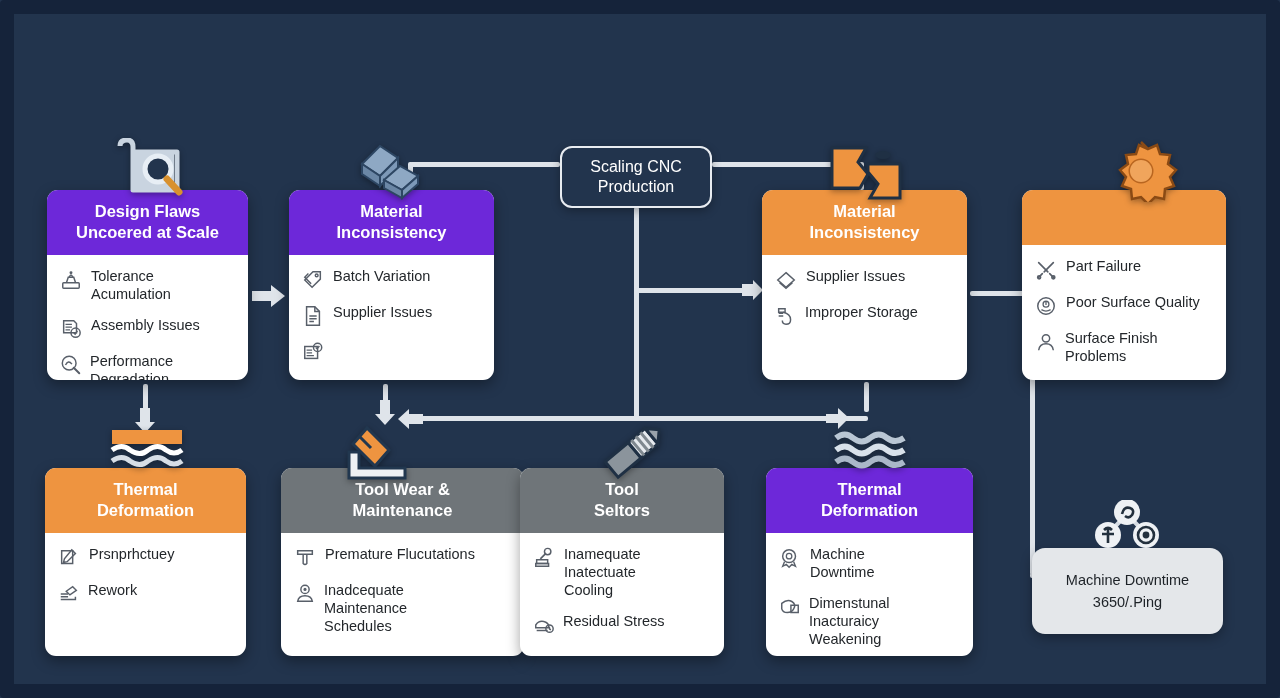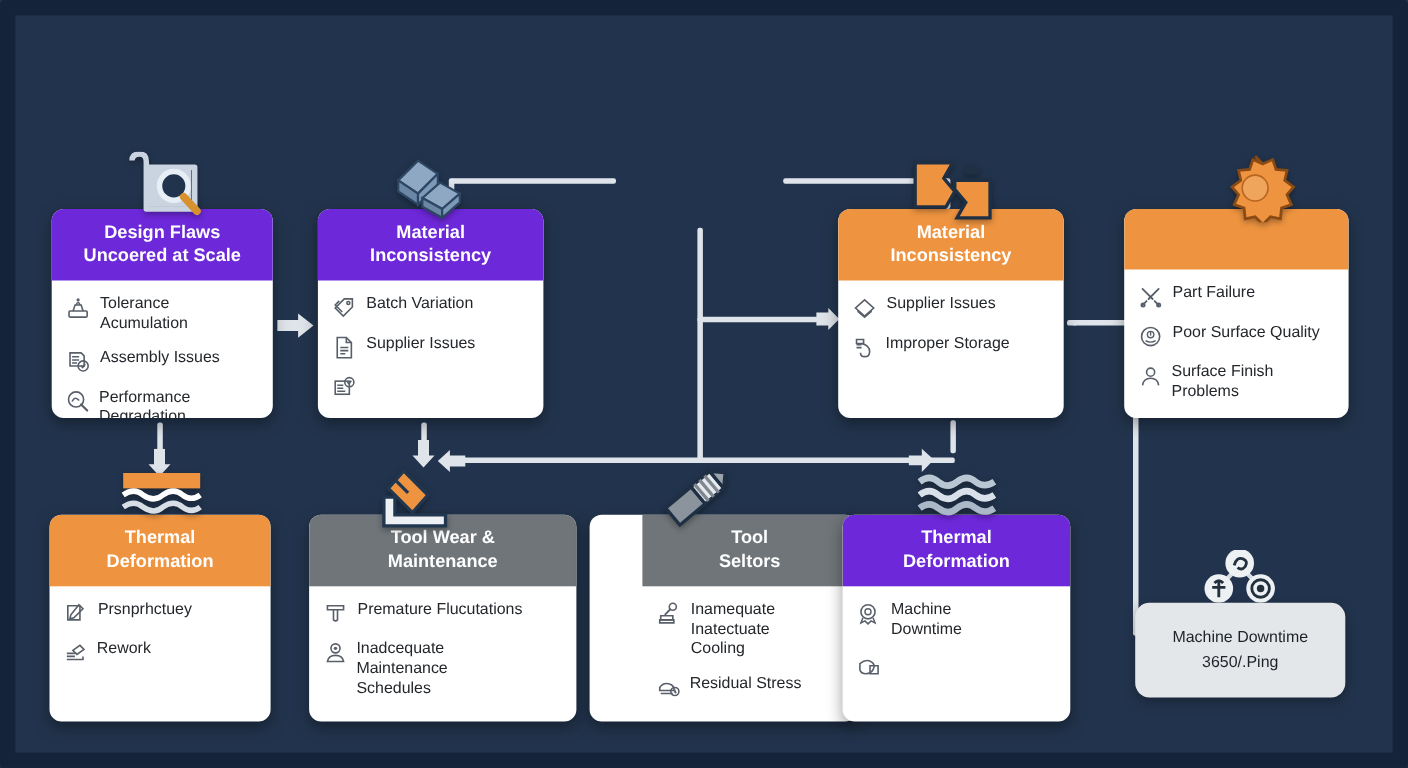--- a/index.html
+++ b/index.html
@@ -267,20 +267,24 @@
       <circle cx="22" cy="35" r="13" fill="#eef1f4"></circle>
       <circle cx="60" cy="35" r="13" fill="#eef1f4"></circle>
       <path d="M36 14 q2 -8 8 -6 q5 2 2 7 q-3 4 -7 1" fill="none" stroke="#23303d" stroke-width="2.6"></path>
       <path d="M22 28 L22 43 M16 34 L28 34" stroke="#23303d" stroke-width="2.6"></path>
       <path d="M18 30 q4 -4 8 0" fill="none" stroke="#23303d" stroke-width="2.6"></path>
       <circle cx="60" cy="35" r="8" fill="none" stroke="#23303d" stroke-width="2.6"></circle>
       <circle cx="60" cy="35" r="3.4" fill="#23303d"></circle>
     </svg>
   </div>
 
+  <div class="hub" style="left:560px; top:146px; width:152px; height:62px;">
+    <span style="white-space:pre-line;">Scaling CNC
+Production</span>
+  </div>
 
   <div class="card" style="left:47px; top:190px; width:201px; height:190px;">
     <div class="card-head head-blue">
       <span style="white-space:pre-line;">Design Flaws
 Uncoered at Scale</span>
     </div>
     <div class="card-body">
       <div class="item">
         <span class="ico">
           <svg width="22" height="22" viewBox="0 0 24 24">
@@ -478,21 +482,21 @@
               <path d="M4 20 q1 -6 8 -6 q7 0 8 6 z" fill="none" stroke="#3c4450" stroke-width="1.6"></path>
             </svg>
         </span>
         <span class="txt">Inadcequate
 Maintenance
 Schedules</span>
       </div>
     </div>
   </div>
 
-  <div class="card" style="left:536px; top:468px; width:243px; height:188px;padding-left:48px;">
+  <div class="card" style="left:520px; top:468px; width:204px; height:188px;">
     <div class="card-head head-gray">
       <span style="white-space:pre-line;">Tool
 Seltors</span>
     </div>
     <div class="card-body">
       <div class="item">
         <span class="ico">
           <svg width="22" height="22" viewBox="0 0 24 24">
               <circle cx="16" cy="5" r="3.5" fill="none" stroke="#3c4450" stroke-width="1.6"></circle>
               <path d="M14 7 L8 13" stroke="#3c4450" stroke-width="1.8"></path>
@@ -535,20 +539,23 @@
         <span class="txt">Machine
 Downtime</span>
       </div>
       <div class="item">
         <span class="ico">
           <svg width="22" height="22" viewBox="0 0 24 24">
               <path d="M3 8 q6 -5 11 -2 q5 3 2 8 q-2 4 -7 4 q-5 0 -6 -4 z" fill="none" stroke="#3c4450" stroke-width="1.6"></path>
               <path d="M13 10 h8 v8 h-8 z" fill="none" stroke="#3c4450" stroke-width="1.6"></path>
             </svg>
         </span>
+        <span class="txt">Dimenstunal
+Inacturaicy
+Weakening</span>
       </div>
     </div>
   </div>
 
   <div class="pill" style="left:1032px; top:548px; width:191px; height:86px;">
     <span>Machine Downtime</span>
     <span>3650/.Ping</span>
   </div>
 
   <div class="frame-edge"></div>

